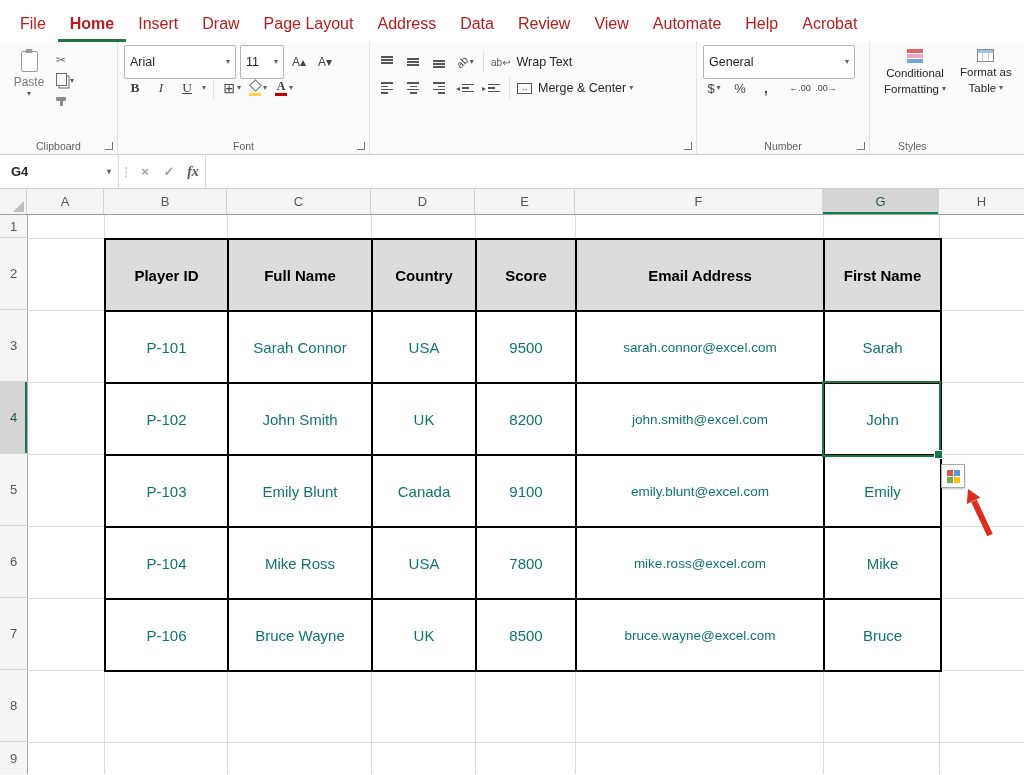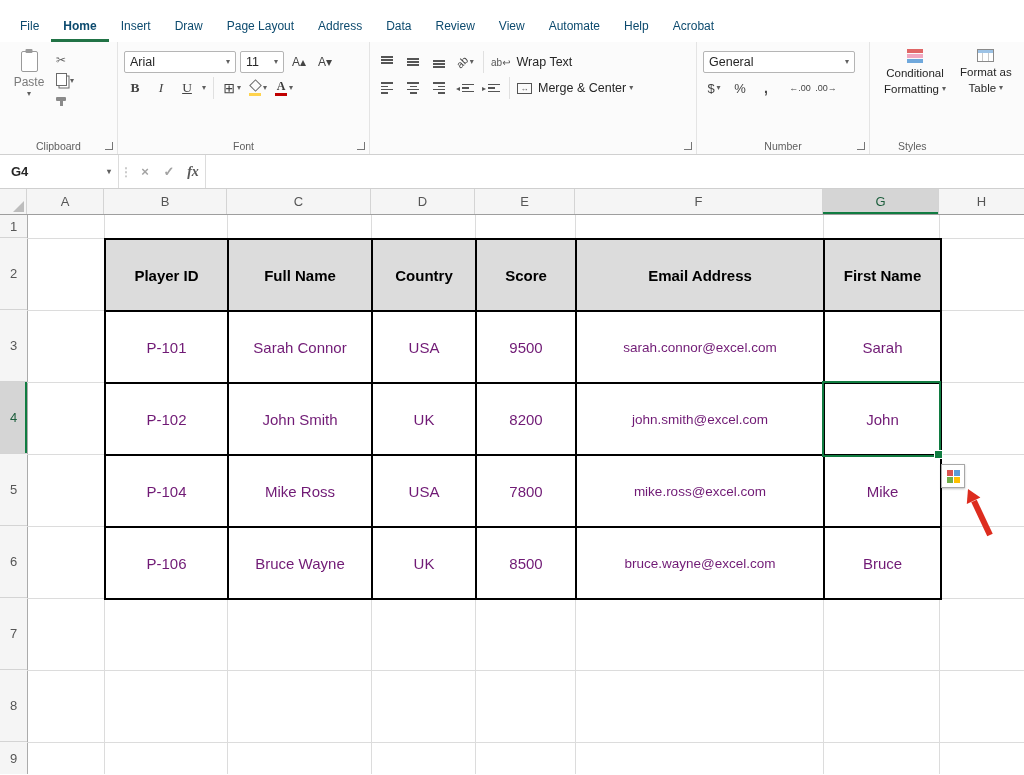--- a/index.html
+++ b/index.html
@@ -1,36 +1,36 @@
 <!DOCTYPE html>
 <html><head>
 <meta charset="utf-8">
 <style>
   html,body{margin:0;padding:0;background:#fff;}
   .app{position:relative;width:1024px;height:775px;overflow:hidden;background:#fff;
        font-family:"Liberation Sans",sans-serif;color:#262626;}
 
   
   .menubar{height:42px;display:flex;align-items:flex-end;padding-left:8px;background:#fff;}
-  .tab{padding:9px 12px;font-size:12px;color:#0c4a6e;white-space:nowrap;}
+  .tab{padding:9px 12px;font-size:16px;color:#b91c1c;white-space:nowrap;}
   .tab.active{font-weight:700;box-shadow:inset 0 -3px 0 #217346;}
 
   
   .ribbon{height:113px;background:#FBFBFB;border-bottom:1px solid #D0D0D0;display:flex;box-sizing:border-box;}
   .group{position:relative;box-sizing:border-box;border-right:1px solid #E4E4E4;padding:7px 6px 18px;}
   .group-label{position:absolute;bottom:2px;left:0;right:0;text-align:center;font-size:10.5px;color:#5F5F5F;}
   .launcher{position:absolute;right:4px;bottom:4px;width:7px;height:7px;
             border-right:1.4px solid #767676;border-bottom:1.4px solid #767676;}
   .rrow{display:flex;align-items:center;gap:4px;height:26px;}
   .ib{display:inline-flex;align-items:center;justify-content:center;min-width:22px;height:22px;
       border-radius:2px;color:#444;font-size:13px;gap:2px;}
   .chev{font-size:8px;color:#5f5f5f;line-height:1;}
   .sep{width:1px;height:22px;background:#E0E0E0;margin:0 3px;}
   .combo{box-sizing:border-box;display:flex;align-items:center;justify-content:space-between;background:#fff;
-         border:1px solid #B5B5B5;border-radius:2px;height:22px;padding:4px 5px;font-size:12.5px;color:#262626;}
+         border:1px solid #B5B5B5;border-radius:2px;height:22px;padding:16px 5px;font-size:12.5px;color:#262626;}
   .lbl{font-size:12.5px;color:#262626;white-space:nowrap;}
 
   
   .clip-row{display:flex;align-items:flex-start;gap:4px;}
   .paste{display:flex;flex-direction:column;align-items:center;width:46px;color:#7A7A7A;font-size:12px;gap:1px;padding-top:2px;}
   .clip-ic{width:15px;height:19px;border:1.5px solid #9A9A9A;border-radius:2px;position:relative;background:#fff;margin-bottom:2px;}
   .clip-ic::before{content:"";position:absolute;top:-3px;left:50%;transform:translateX(-50%);width:7px;height:4px;background:#9A9A9A;border-radius:1px;}
   .mini-col{display:flex;flex-direction:column;gap:4px;margin-top:2px;}
   .mini{display:flex;align-items:center;gap:3px;height:17px;color:#5f5f5f;font-size:12px;}
   .copy-ic{width:9px;height:11px;border:1.2px solid #6a6a6a;background:#fff;
@@ -99,21 +99,21 @@
   .hl{position:absolute;left:27px;right:0;height:1px;background:#DCDCDC;}
   .rh{position:absolute;left:0;width:27px;box-sizing:border-box;background:#F5F5F5;border-bottom:1px solid #D4D4D4;
       display:flex;align-items:center;justify-content:center;font-size:13px;color:#565656;}
   .rh.sel{background:#D5D5D5;box-shadow:inset -2px 0 0 #107C41;color:#1C5E3C;}
 
   .data-table{position:absolute;left:104px;top:23px;border-collapse:collapse;table-layout:fixed;
               width:836px;background:#fff;z-index:2;}
   .data-table tr{height:72px;padding-left:8px;}
   .data-table th,.data-table td{border:2px solid #000;text-align:center;vertical-align:middle;padding:0;overflow:hidden;}
   .data-table th{background:#DCDCDC;font-size:15px;font-weight:700;color:#000;}
-  .data-table td{font-size:15px;color:#701a75;}
+  .data-table td{font-size:15px;color:#0f766e;}
   .data-table td.email{font-size:13.5px;}
 
   .selection{position:absolute;left:822px;top:166px;width:119px;height:76px;border:2px solid #107C41;
              box-sizing:border-box;z-index:3;}
   .fill-handle{position:absolute;right:-4px;bottom:-4px;width:7px;height:7px;background:#107C41;border:1px solid #fff;}
 
   .flashfill{position:absolute;left:941px;top:249px;width:22px;height:22px;background:#fff;border:1px solid #A8A8A8;
              box-shadow:0 1px 2px rgba(0,0,0,.25);display:flex;align-items:center;justify-content:center;z-index:4;}
   .ff-ic{width:13px;height:13px;display:grid;grid-template-columns:1fr 1fr;grid-template-rows:1fr 1fr;gap:1px;}
   .ff-ic i:nth-child(1){background:#D9534F}.ff-ic i:nth-child(2){background:#5B9BD5}
@@ -427,20 +427,28 @@
         </tr>
         <tr>
           <td>P-102</td>
           <td>John Smith</td>
           <td>UK</td>
           <td>8200</td>
           <td class="email">john.smith@excel.com</td>
           <td>John</td>
         </tr>
         <tr>
+          <td>P-103</td>
+          <td>Emily Blunt</td>
+          <td>Canada</td>
+          <td>9100</td>
+          <td class="email">emily.blunt@excel.com</td>
+          <td>Emily</td>
+        </tr>
+        <tr>
           <td>P-104</td>
           <td>Mike Ross</td>
           <td>USA</td>
           <td>7800</td>
           <td class="email">mike.ross@excel.com</td>
           <td>Mike</td>
         </tr>
         <tr>
           <td>P-106</td>
           <td>Bruce Wayne</td>

